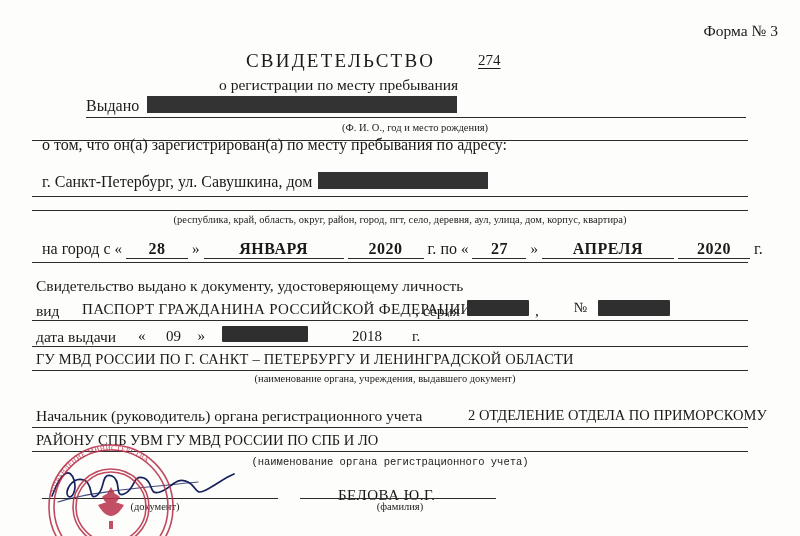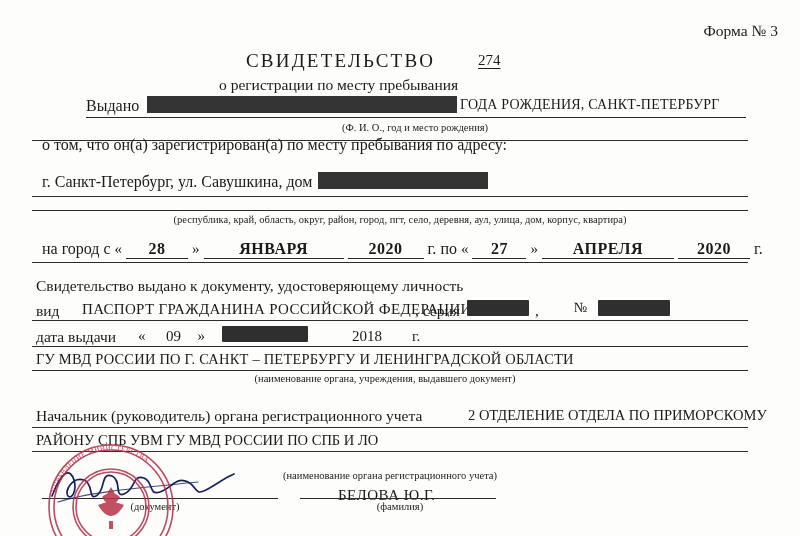--- a/index.html
+++ b/index.html
@@ -162,21 +162,21 @@
   #authority { top: 351px; left: 36px; font-size: 14.5px; letter-spacing: 0.2px; }
   #rule-authority { top: 370px; left: 32px; width: 716px; }
   #caption-authority { top: 373px; left: 175px; width: 420px; }
 
   
   #chief-label { top: 407px; left: 36px; font-size: 15.5px; }
   #chief-value-1 { top: 407px; left: 468px; font-size: 14.5px; }
   #rule-chief1 { top: 427px; left: 32px; width: 716px; }
   #chief-value-2 { top: 432px; left: 36px; font-size: 14.5px; }
   #rule-chief2 { top: 451px; left: 32px; width: 716px; }
-  #caption-chief { top: 470px; left: 190px; width: 400px; }
+  #caption-chief { top: 456px; left: 190px; width: 400px; font-family: Liberation Mono, monospace; }
 
   
   #rule-sign { top: 498px; left: 42px; width: 236px; }
   #caption-sign { top: 501px; left: 90px; width: 130px; }
   #surname { top: 487px; left: 338px; font-size: 15px; letter-spacing: 0.5px; }
   #rule-surname { top: 498px; left: 300px; width: 196px; }
   #caption-surname { top: 501px; left: 330px; width: 140px; font-family: Liberation Serif, serif; }
 
   
   #signature {
@@ -202,21 +202,20 @@
 <div class="page">
 
   <div class="abs" id="form-number">Форма № 3</div>
 
   <div class="abs" id="title-main">СВИДЕТЕЛЬСТВО</div>
   <div class="abs" id="title-number">274</div>
   <div class="abs" id="title-sub">о регистрации по месту пребывания</div>
 
   <div class="abs" id="issued-label">Выдано</div>
   <div class="abs" id="issued-redact"></div>
-  <div class="abs" id="issued-value">ГОДА РОЖДЕНИЯ, САНКТ-ПЕТЕРБУРГ</div>
   <div class="rule" id="rule-issued"></div>
   <div class="abs caption" id="caption-fio">(Ф. И. О., год и место рождения)</div>
 
   <div class="rule" id="rule-top-left"></div>
   <div class="abs" id="regline">о том, что он(а) зарегистрирован(а) по месту пребывания по адресу:</div>
   <div class="abs" id="addrline">г. Санкт-Петербург, ул. Савушкина, дом</div>
   <div class="abs" id="addr-redact"></div>
   <div class="rule" id="rule-addr"></div>
   <div class="rule" id="rule-addr2"></div>
   <div class="abs caption" id="caption-addr">(республика, край, область, округ, район, город, пгт, село, деревня, аул, улица, дом, корпус, квартира)</div>

